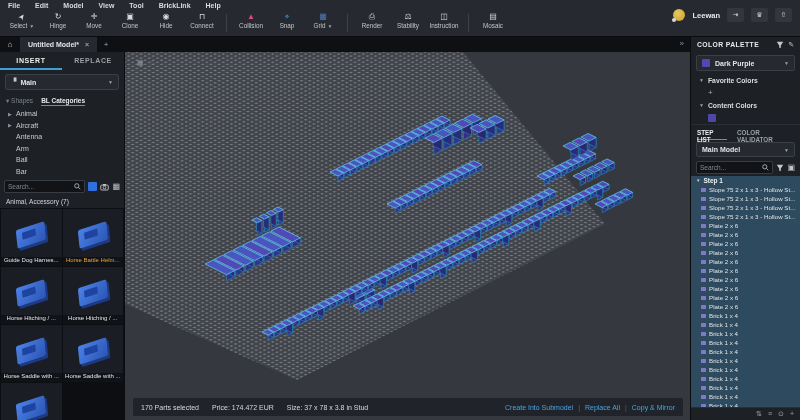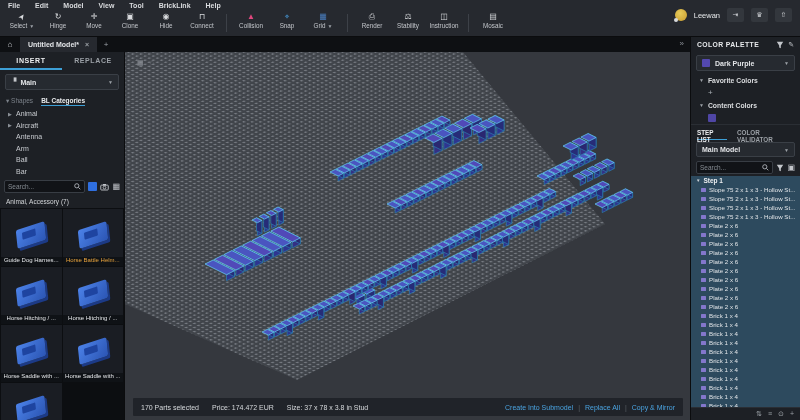--- a/index.html
+++ b/index.html
@@ -16,21 +16,21 @@
   .tb-group { display:flex; }
   .tb-divider { width:1px; height:18px; background:#3d4148; margin:2px 6px 0 6px; }
   .tb-btn { width:36px; display:flex; flex-direction:column; align-items:center; gap:0px; cursor:pointer; }
   .tb-icon { font-size:8px; line-height:10px; height:10px; color:#d9dbde; }
   .tb-icon.rot { transform:rotate(-55deg); display:inline-block; }
   .tb-label { font-size:6.3px; color:#c3c6cb; white-space:nowrap; }
   .tb-caret { font-size:5px; color:#9ba0a6; margin-left:2px; }
   .userbox { position:absolute; right:8px; top:8px; display:flex; align-items:center; gap:7px; }
   .avatar { width:12px; height:12px; border-radius:50%; background:radial-gradient(circle at 40% 35%, #e7cb5a, #c79a2e); position:relative; }
   .avatar::after { content:""; position:absolute; left:-1px; bottom:-1px; width:4px; height:4px; border-radius:50%; background:#d7dadd; }
-  .username { font-size:7.5px; font-weight:normal; color:#e6e8ea; }
+  .username { font-size:7.5px; font-weight:bold; color:#e6e8ea; }
   .user-btn { width:17px; height:14px; background:#33373d; border-radius:2px; display:flex; align-items:center; justify-content:center; font-size:7px; color:#cdd0d4; cursor:pointer; }
 
   
   .tabstrip { position:absolute; left:0; top:37px; width:690px; height:15px; background:#0e1013; display:flex; align-items:stretch; z-index:4; }
   .home-btn { width:20px; display:flex; align-items:center; justify-content:center; font-size:8px; color:#c3c6cb; cursor:pointer; }
   .doc-tab { display:flex; align-items:center; gap:6px; background:#26292f; padding:0 8px; font-size:7px; font-weight:bold; color:#e2e4e7; cursor:pointer; }
   .tab-close { font-size:7px; color:#9ba0a6; }
   .tab-add { width:18px; display:flex; align-items:center; justify-content:center; color:#9ba0a6; font-size:8px; cursor:pointer; }
   .strip-collapse { position:absolute; right:6px; top:2px; font-size:8px; color:#8a8f96; cursor:pointer; }
 

